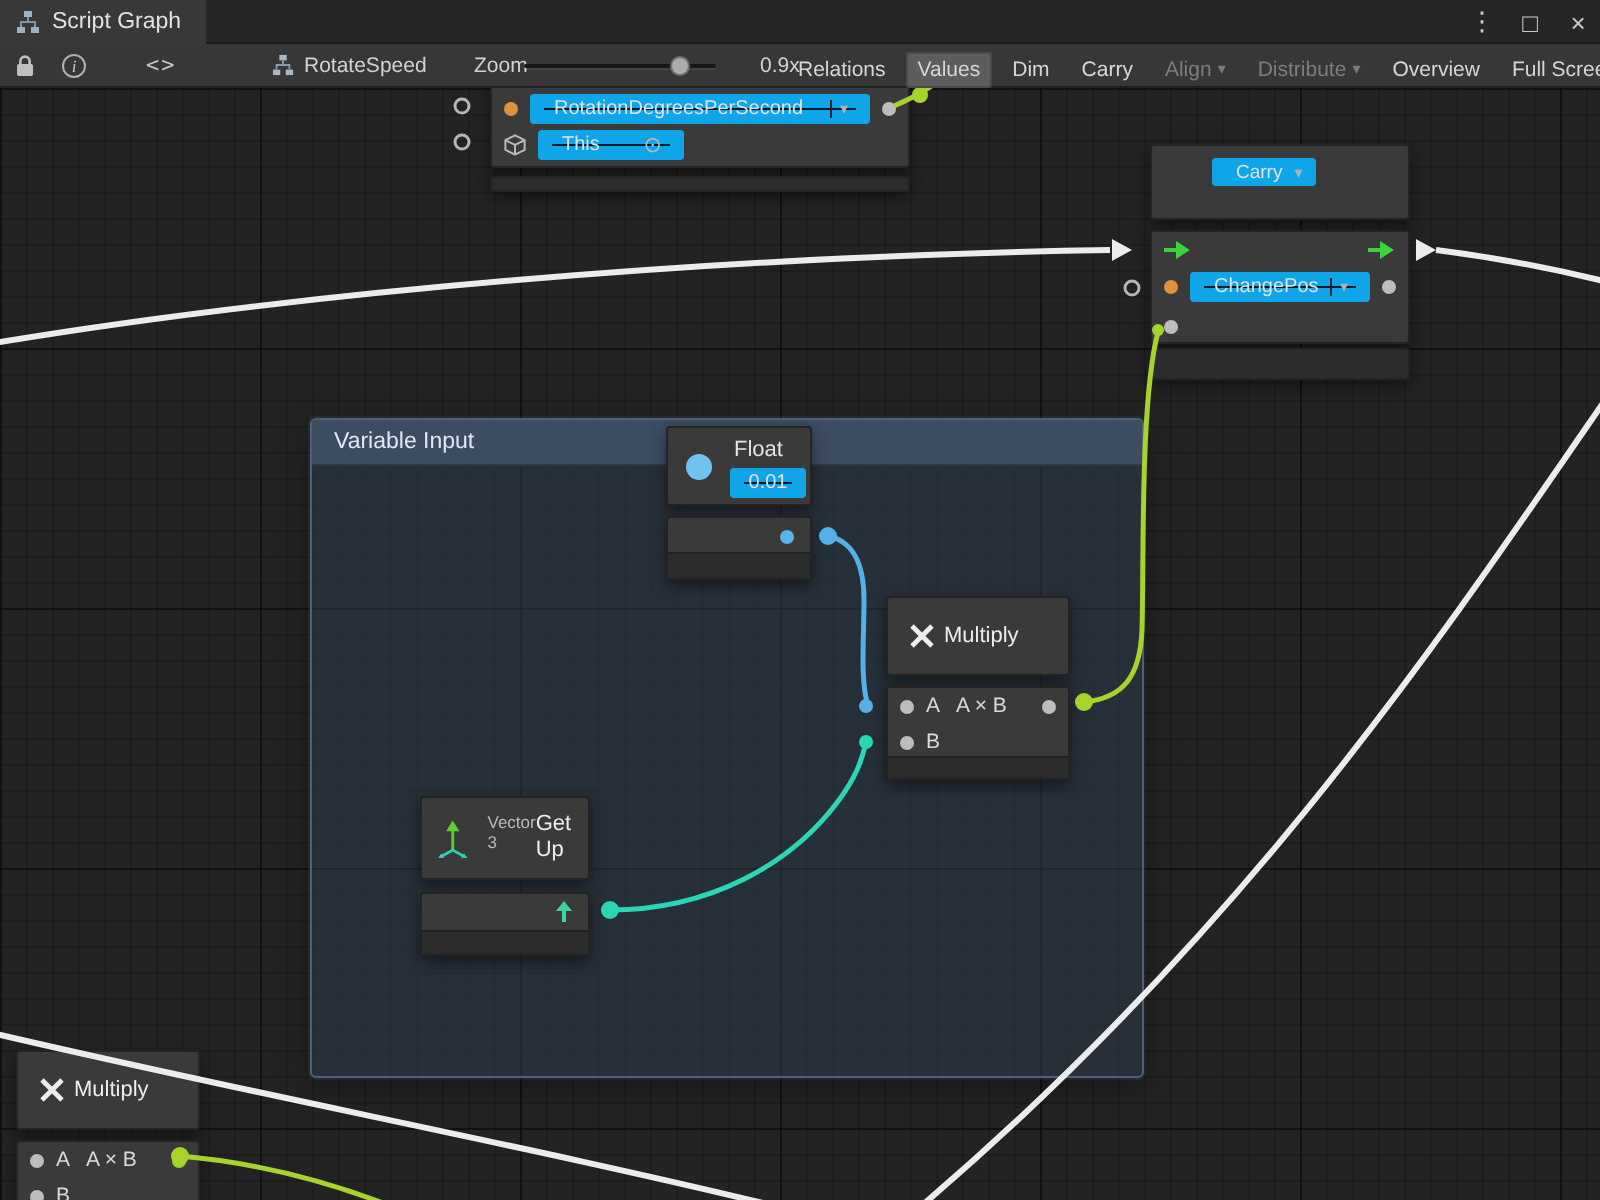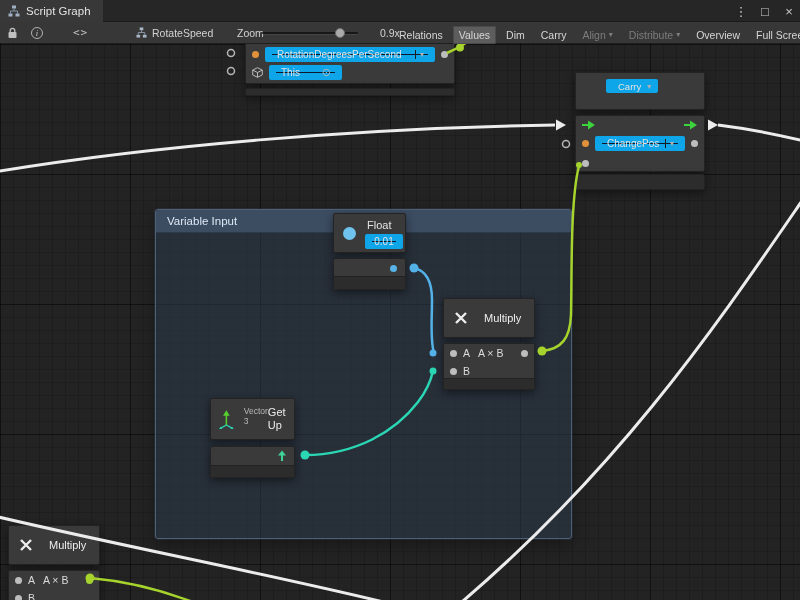--- a/index.html
+++ b/index.html
@@ -59,21 +59,21 @@
   .group { position:absolute; left:155px; top:141px; width:417px; height:330px;
            background:rgba(43,58,76,.55); border:1px solid #4d6078; border-radius:3px;
            box-shadow:0 0 0 1px rgba(120,160,210,.10), 0 5px 16px rgba(0,0,0,.35);margin-top:24px; }
   .group-header { height:23px; background:#3c4c61; border-bottom:1px solid #2b3a4c;
                   display:flex; align-items:center; padding:0 11px; font-size:11.5px; color:#dce8f6;
                   border-radius:2px 2px 0 0; }
 
   
   .node { position:absolute; background:#3a3a3a; border:1px solid #232323; border-radius:2px;
           box-shadow:0 3px 8px rgba(0,0,0,.45); color:#e3e3e3; }
-  .node-title { display:flex; align-items:center; gap:16px; padding:0 10px; height:100%; font-size:11px; color:#ededed; }
+  .node-title { display:flex; align-items:center; gap:4px; padding:0 10px; height:100%; font-size:11px; color:#ededed; }
   .prow { display:flex; align-items:center; gap:6px; padding:0 6px; height:18px; font-size:10.5px; color:#dadada; }
   .dot { width:7px; height:7px; border-radius:50%; background:#bdbdbd; flex:none; }
   .dot.orange { background:#e0913c; }
   .dot.blue { background:#57b3e8; }
   .dot.green { background:#9ed133; }
   .strip { position:absolute; left:0; right:0; bottom:0; background:#2c2c2c; border-top:1px solid #222;
            border-radius:0 0 2px 2px; }
   .dd { display:flex; align-items:center; background:#0f172a; border:7px solid #0ea5e9; border-radius:2px;
         height:15px; padding:0 2px 0 5px; font-size:10px; color:#e2e2e2; gap:4px;text-align:right; }
   .dd .caret { margin-left:auto; border-left:1px solid #1d1d1d; padding:0 2px 0 4px; color:#b0b0b0; font-size:8px; }

